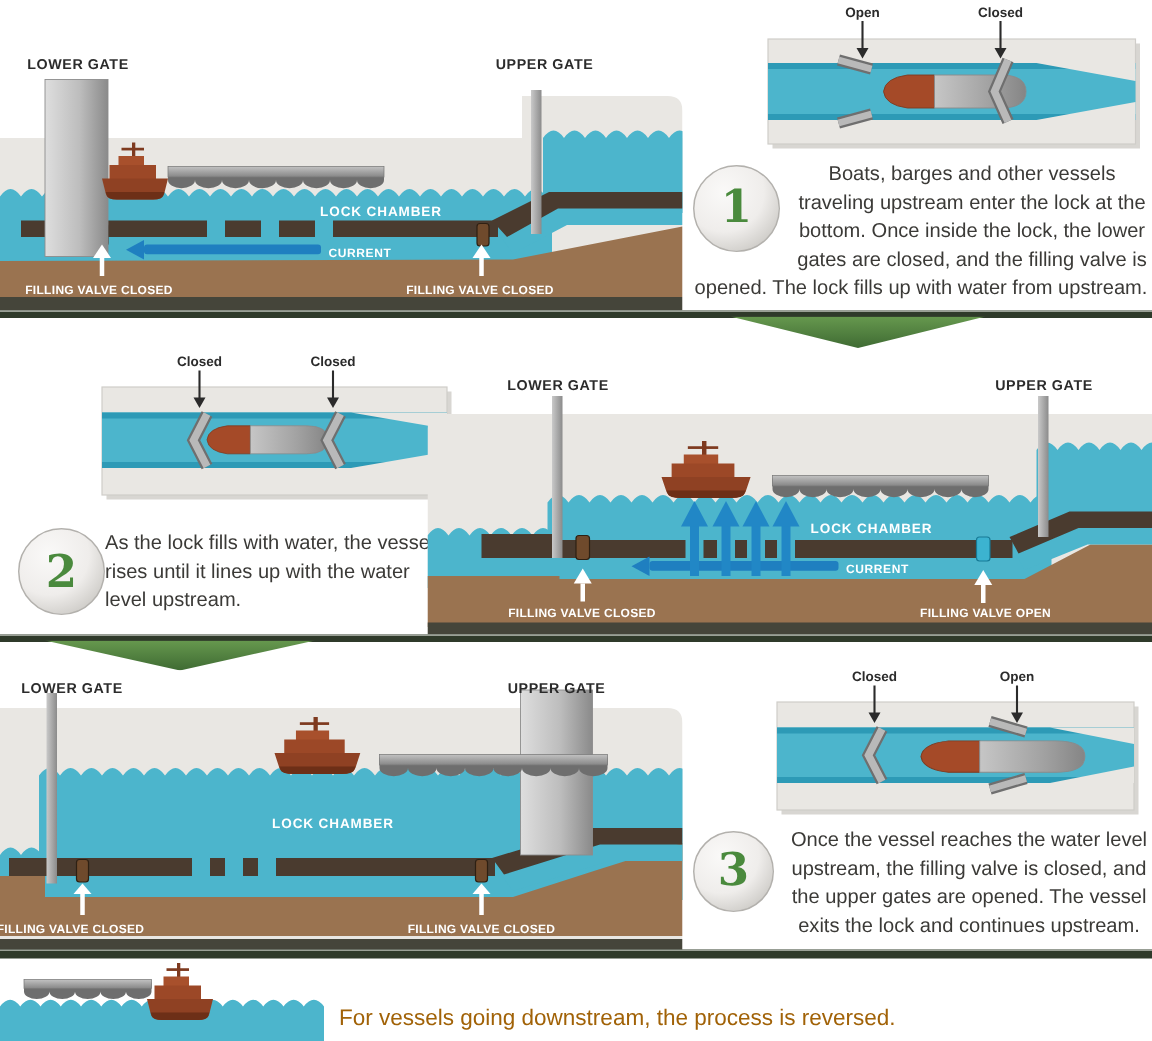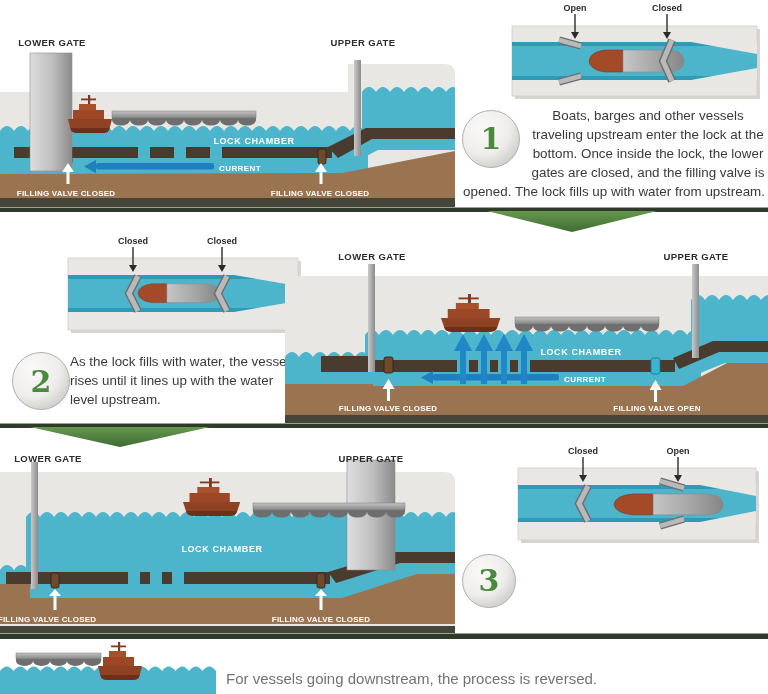--- a/index.html
+++ b/index.html
@@ -9,21 +9,21 @@
   svg text{font-family:"Liberation Sans",sans-serif;}
   .sep-line{position:absolute;left:0;width:768px;height:4px;background:#2f3a2a;border-top:1.5px solid #9aa096;}
   .sep-tri{position:absolute;background:linear-gradient(#66984e,#3f6b33);
            clip-path:polygon(0 0,100% 0,50% 100%);}
   .step-circle{width:56px;height:56px;border-radius:50%;
     background:radial-gradient(circle at 35% 30%,#faf9f8 0%,#efedeb 50%,#cfcdc9 80%,#aeaca8 100%);
     border:1px solid #b3b1ad;display:flex;align-items:center;justify-content:center;
     font-family:"DejaVu Serif",serif;font-weight:bold;font-size:30px;color:#4a8a3d;}
   .step-text{font-size:13.4px;line-height:1.42;color:#3b3a37;}
   .float-circle{float:left;margin:4px 10px 2px 0;}
-  .footer-text{font-size:15px;color:#737373;}
+  .footer-text{font-size:15px;color:#a16207;}
 </style>
 </head>
 <body>
 
 <div id="stage">
 
 <svg width="0" height="0" class="abs" aria-hidden="true">
   <defs>
     <linearGradient id="gradTower" x1="0" y1="0" x2="1" y2="0">
       <stop offset="0" stop-color="#dedede"></stop>
@@ -295,20 +295,21 @@
     <polygon points="162,32 170,32 166,39" fill="#2b2b2b"></polygon>
   </g>
   <text x="71" y="11" text-anchor="middle" font-size="9" font-weight="bold" fill="#2b2b2b">Closed</text>
   <text x="166" y="11" text-anchor="middle" font-size="9" font-weight="bold" fill="#2b2b2b">Open</text>
 </svg>
 
 <div class="abs step-text" style="left:462px;top:550px;width:304px;text-align:center">
   <div class="step-circle float-circle" style="width:52px;height:52px">
     <span>3</span>
   </div>
+  <span>Once the vessel reaches the water level upstream, the filling valve is closed, and the upper gates are opened. The vessel exits the lock and continues upstream.</span>
 </div>
 
 <div class="sep-line" style="top:633px;height:5px"></div>
 
 <svg class="abs" style="left:0;top:638px" width="220" height="56" viewBox="0 0 220 56">
   <path fill="#4cb5cc" d="M0,33 q6.75,-9 13.5,0 q6.75,-9 13.5,0 q6.75,-9 13.5,0 q6.75,-9 13.5,0 q6.75,-9 13.5,0 q6.75,-9 13.5,0 q6.75,-9 13.5,0 q6.75,-9 13.5,0 q6.75,-9 13.5,0 q6.75,-9 13.5,0 q6.75,-9 13.5,0 q6.75,-9 13.5,0 q6.75,-9 13.5,0 q6.75,-9 13.5,0 q6.75,-9 13.5,0 q6.75,-9 13.5,0 V56 H0 Z"></path>
   <path d="M16,23 a8.5,5 0 0 0 17,0 a8.5,5 0 0 0 17,0 a8.5,5 0 0 0 17,0 a8.5,5 0 0 0 17,0 a8.5,5 0 0 0 17,0 L101,17 L16,17 Z" fill="#6e6e6e"></path>
   <rect x="16" y="15" width="85" height="6" fill="url(#gradBarge)" stroke="#7a7a7a" stroke-width="0.5"></rect>
   <use href="#tug" x="98" y="4"></use>
 </svg>

